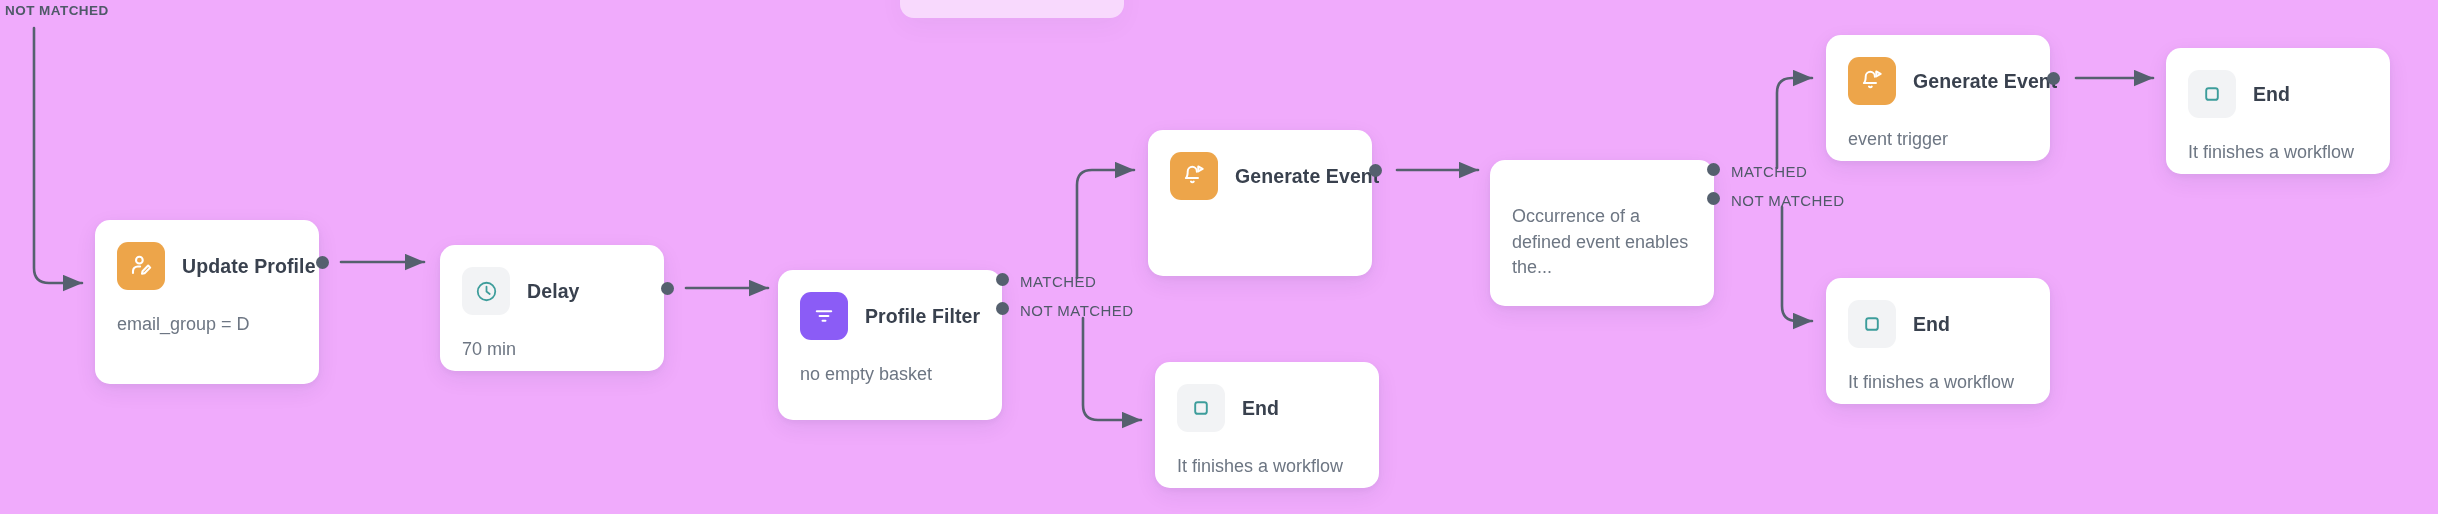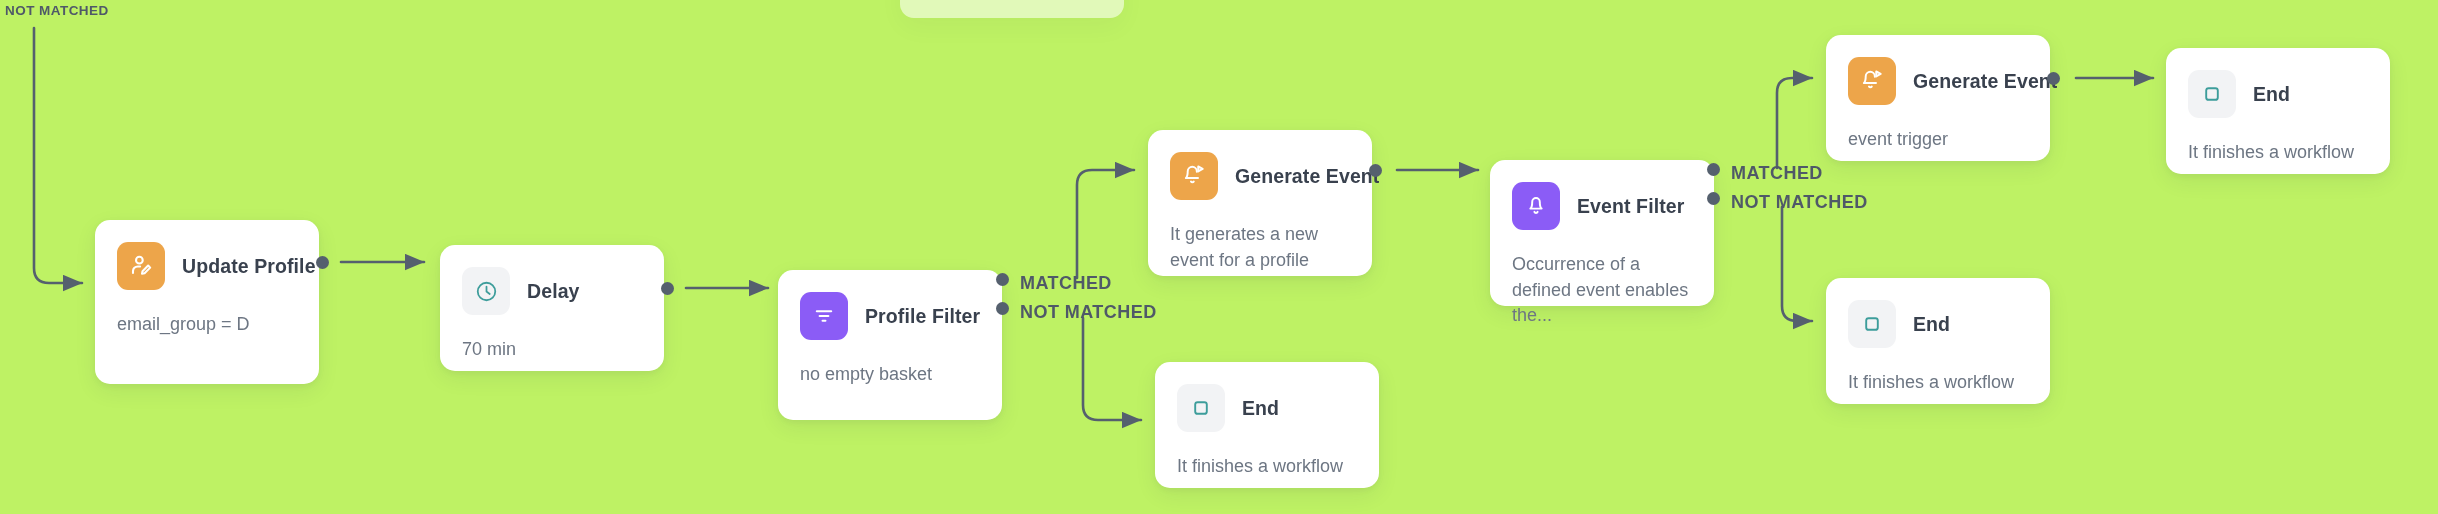--- a/index.html
+++ b/index.html
@@ -8,21 +8,21 @@
     background: #f2f3f5;
   }
   body {
     font-family: "Liberation Sans", sans-serif;
     -webkit-font-smoothing: antialiased;
   }
   #canvas {
     position: relative;
     width: 2438px;
     height: 514px;
-    background: #bef264;
+    background: #f0abfc;
     overflow: hidden;
   }
   
   .ghost-card {
     position: absolute;
     background: #fff;
     border-radius: 14px;
     opacity: .55;
     box-shadow: 0 10px 26px rgba(24,39,75,.07);
   }
@@ -82,22 +82,22 @@
   }
   .port {
     position: absolute;
     width: 13px;
     height: 13px;
     border-radius: 50%;
     background: #55606e;
   }
   .port-label {
     position: absolute;
-    font-size: 18px;
-    font-weight: bold;
+    font-size: 15px;
+    font-weight: normal;
     color: #4f5968;
     letter-spacing: .45px;
     white-space: nowrap;
   }
   .free-label {
     position: absolute;
     font-size: 13.5px;
     font-weight: bold;
     color: #4f5968;
     letter-spacing: .45px;
@@ -190,34 +190,24 @@
     <div class="node-head">
       <div class="node-icon orange">
         <svg width="26" height="26" viewBox="0 0 24 24" fill="none" stroke="#ffffff" stroke-width="1.8" stroke-linecap="round" stroke-linejoin="round">
           <path d="M14.6 8.1v-.4a4.2 4.2 0 0 0-8.4 0c0 4.8-1.7 6.2-1.7 6.2h11.2"></path>
           <path d="M9.2 17.1a1.5 1.5 0 0 0 2.6 0"></path>
           <path d="M15.9 3.2 20 5.5l-4.1 2.3z"></path>
         </svg>
       </div>
       <div class="node-title">Generate Event</div>
     </div>
-    <div class="node-desc">It generates a new event for a profile</div>
   </div>
   <div class="port" style="left:1369px; top:164px;"></div>
 
   <div class="node" style="left:1490px; top:160px; width:224px; height:146px;">
-    <div class="node-head">
-      <div class="node-icon purple">
-        <svg width="26" height="26" viewBox="0 0 24 24" fill="none" stroke="#ffffff" stroke-width="1.8" stroke-linecap="round" stroke-linejoin="round">
-          <path d="M17.2 14.4s-1.7-1.4-1.7-6.2a3.5 3.5 0 0 0-7 0c0 4.8-1.7 6.2-1.7 6.2z"></path>
-          <path d="M10.5 17.4a1.6 1.6 0 0 0 3 0"></path>
-        </svg>
-      </div>
-      <div class="node-title">Event Filter</div>
-    </div>
     <div class="node-desc">Occurrence of a defined event enables the...</div>
   </div>
   <div class="port" style="left:1707px; top:163px;"></div>
   <div class="port-label" style="left:1731px; top:163px;">MATCHED</div>
   <div class="port" style="left:1707px; top:192px;"></div>
   <div class="port-label" style="left:1731px; top:192px;">NOT MATCHED</div>
 
   <div class="node" style="left:1826px; top:35px; width:224px; height:126px;">
     <div class="node-head">
       <div class="node-icon orange">

